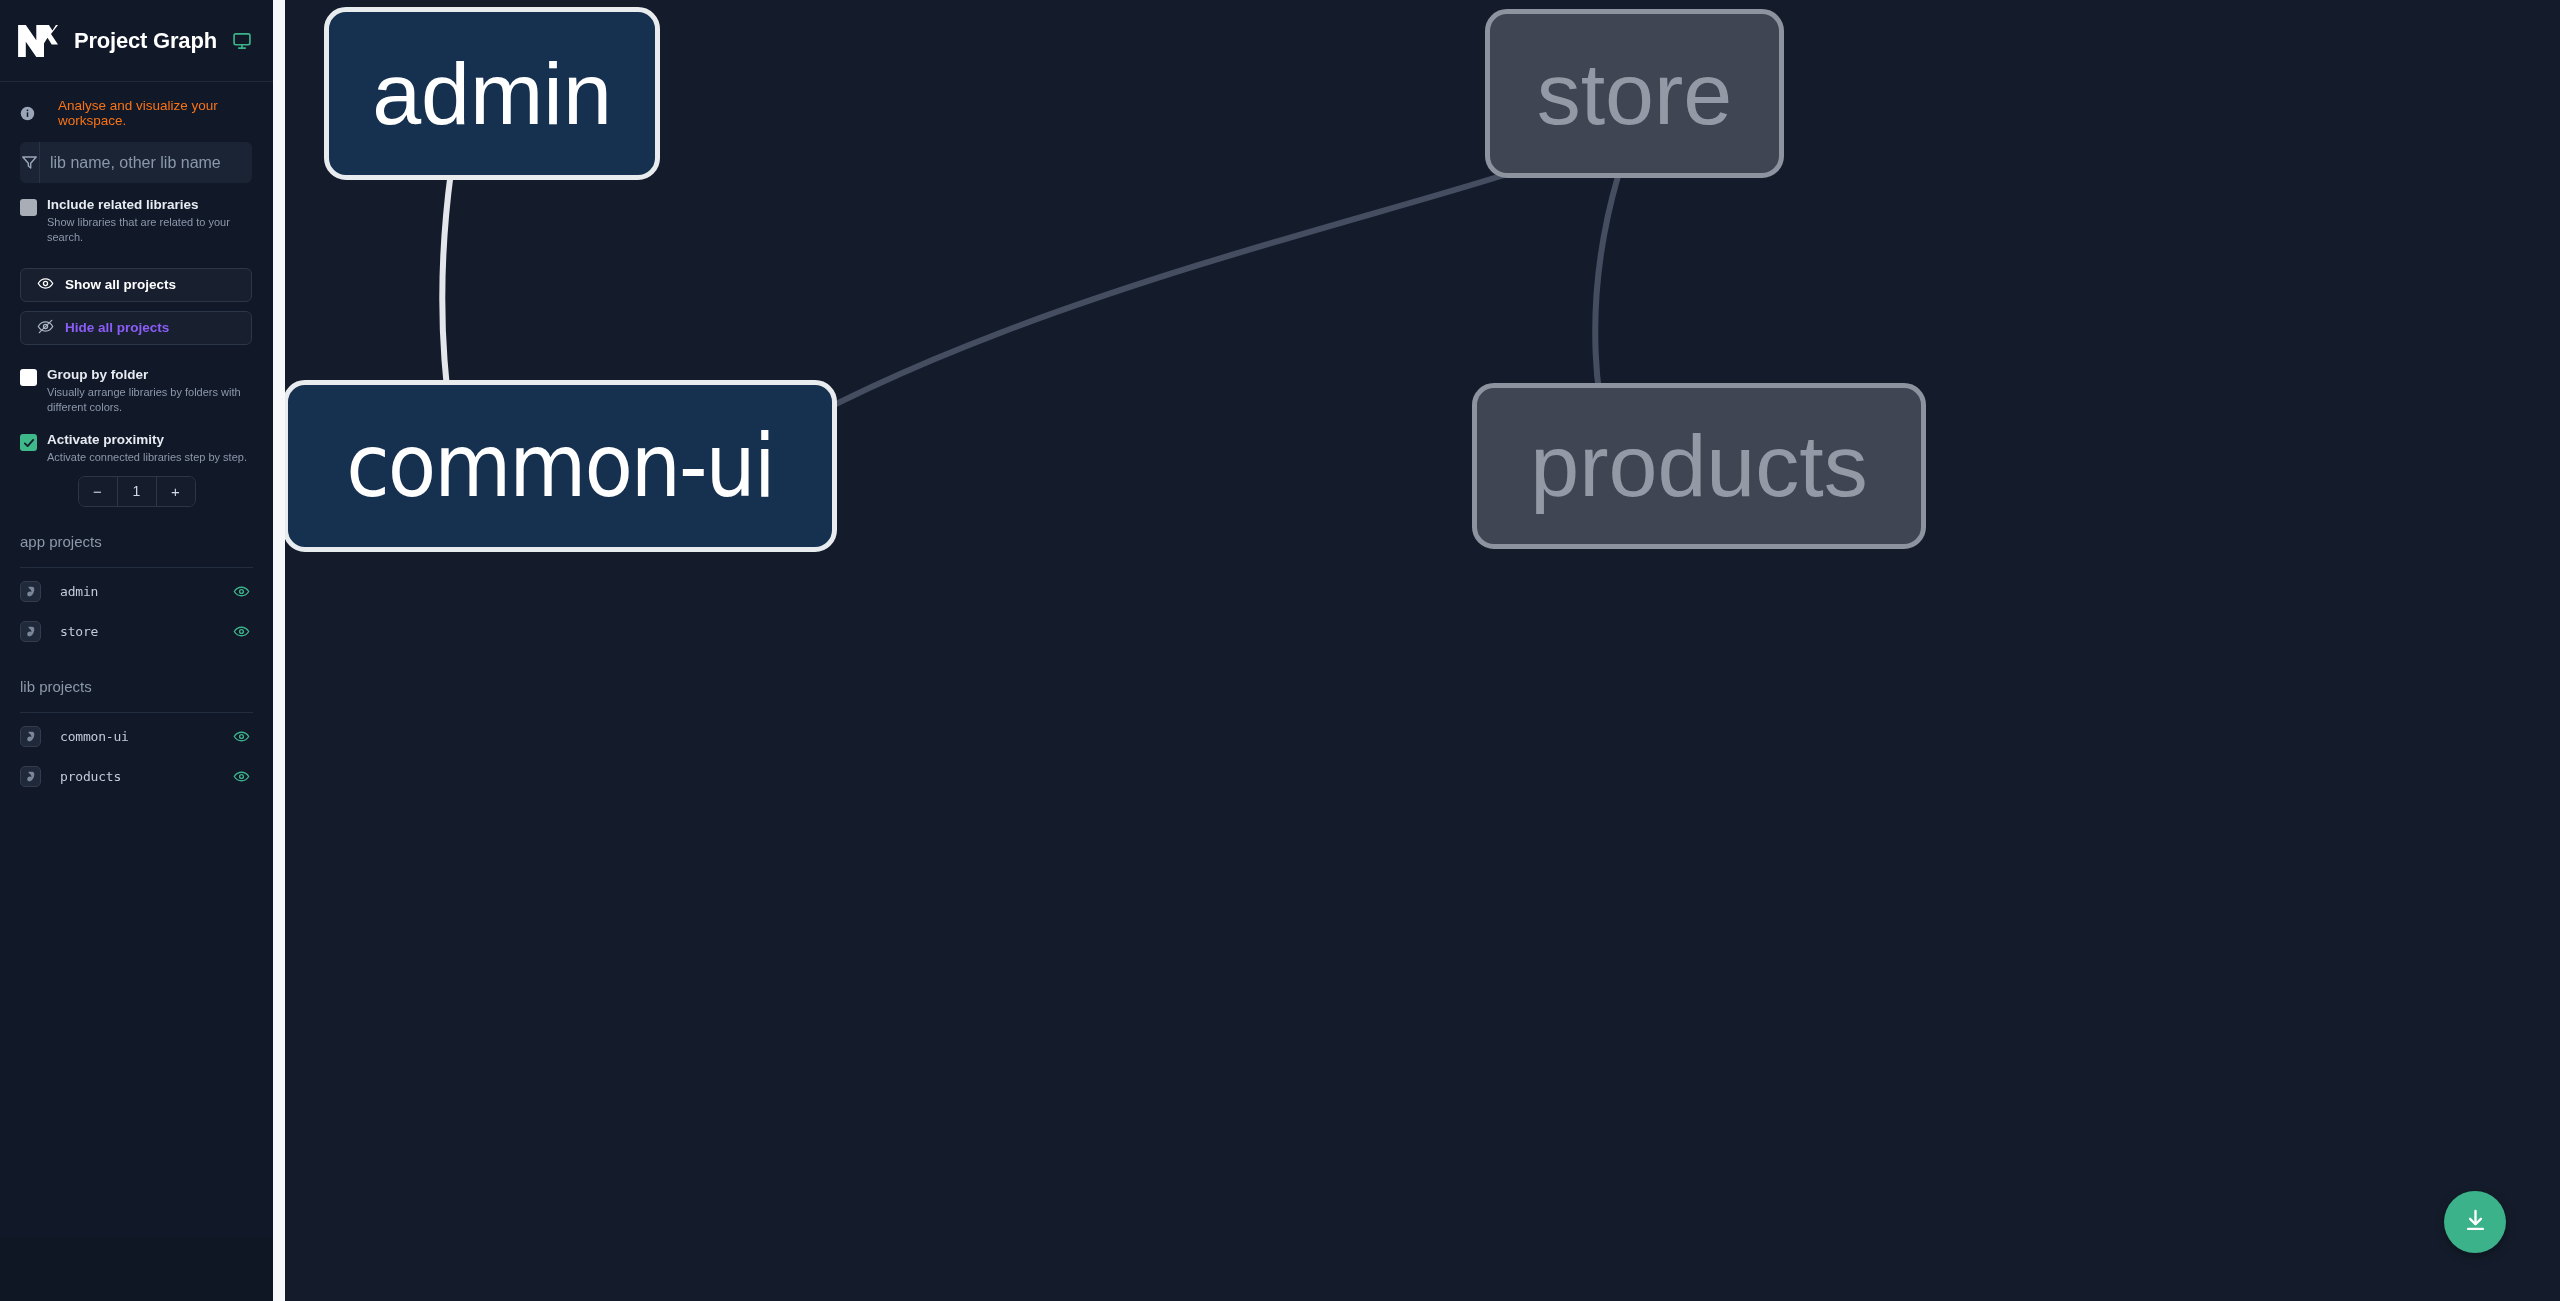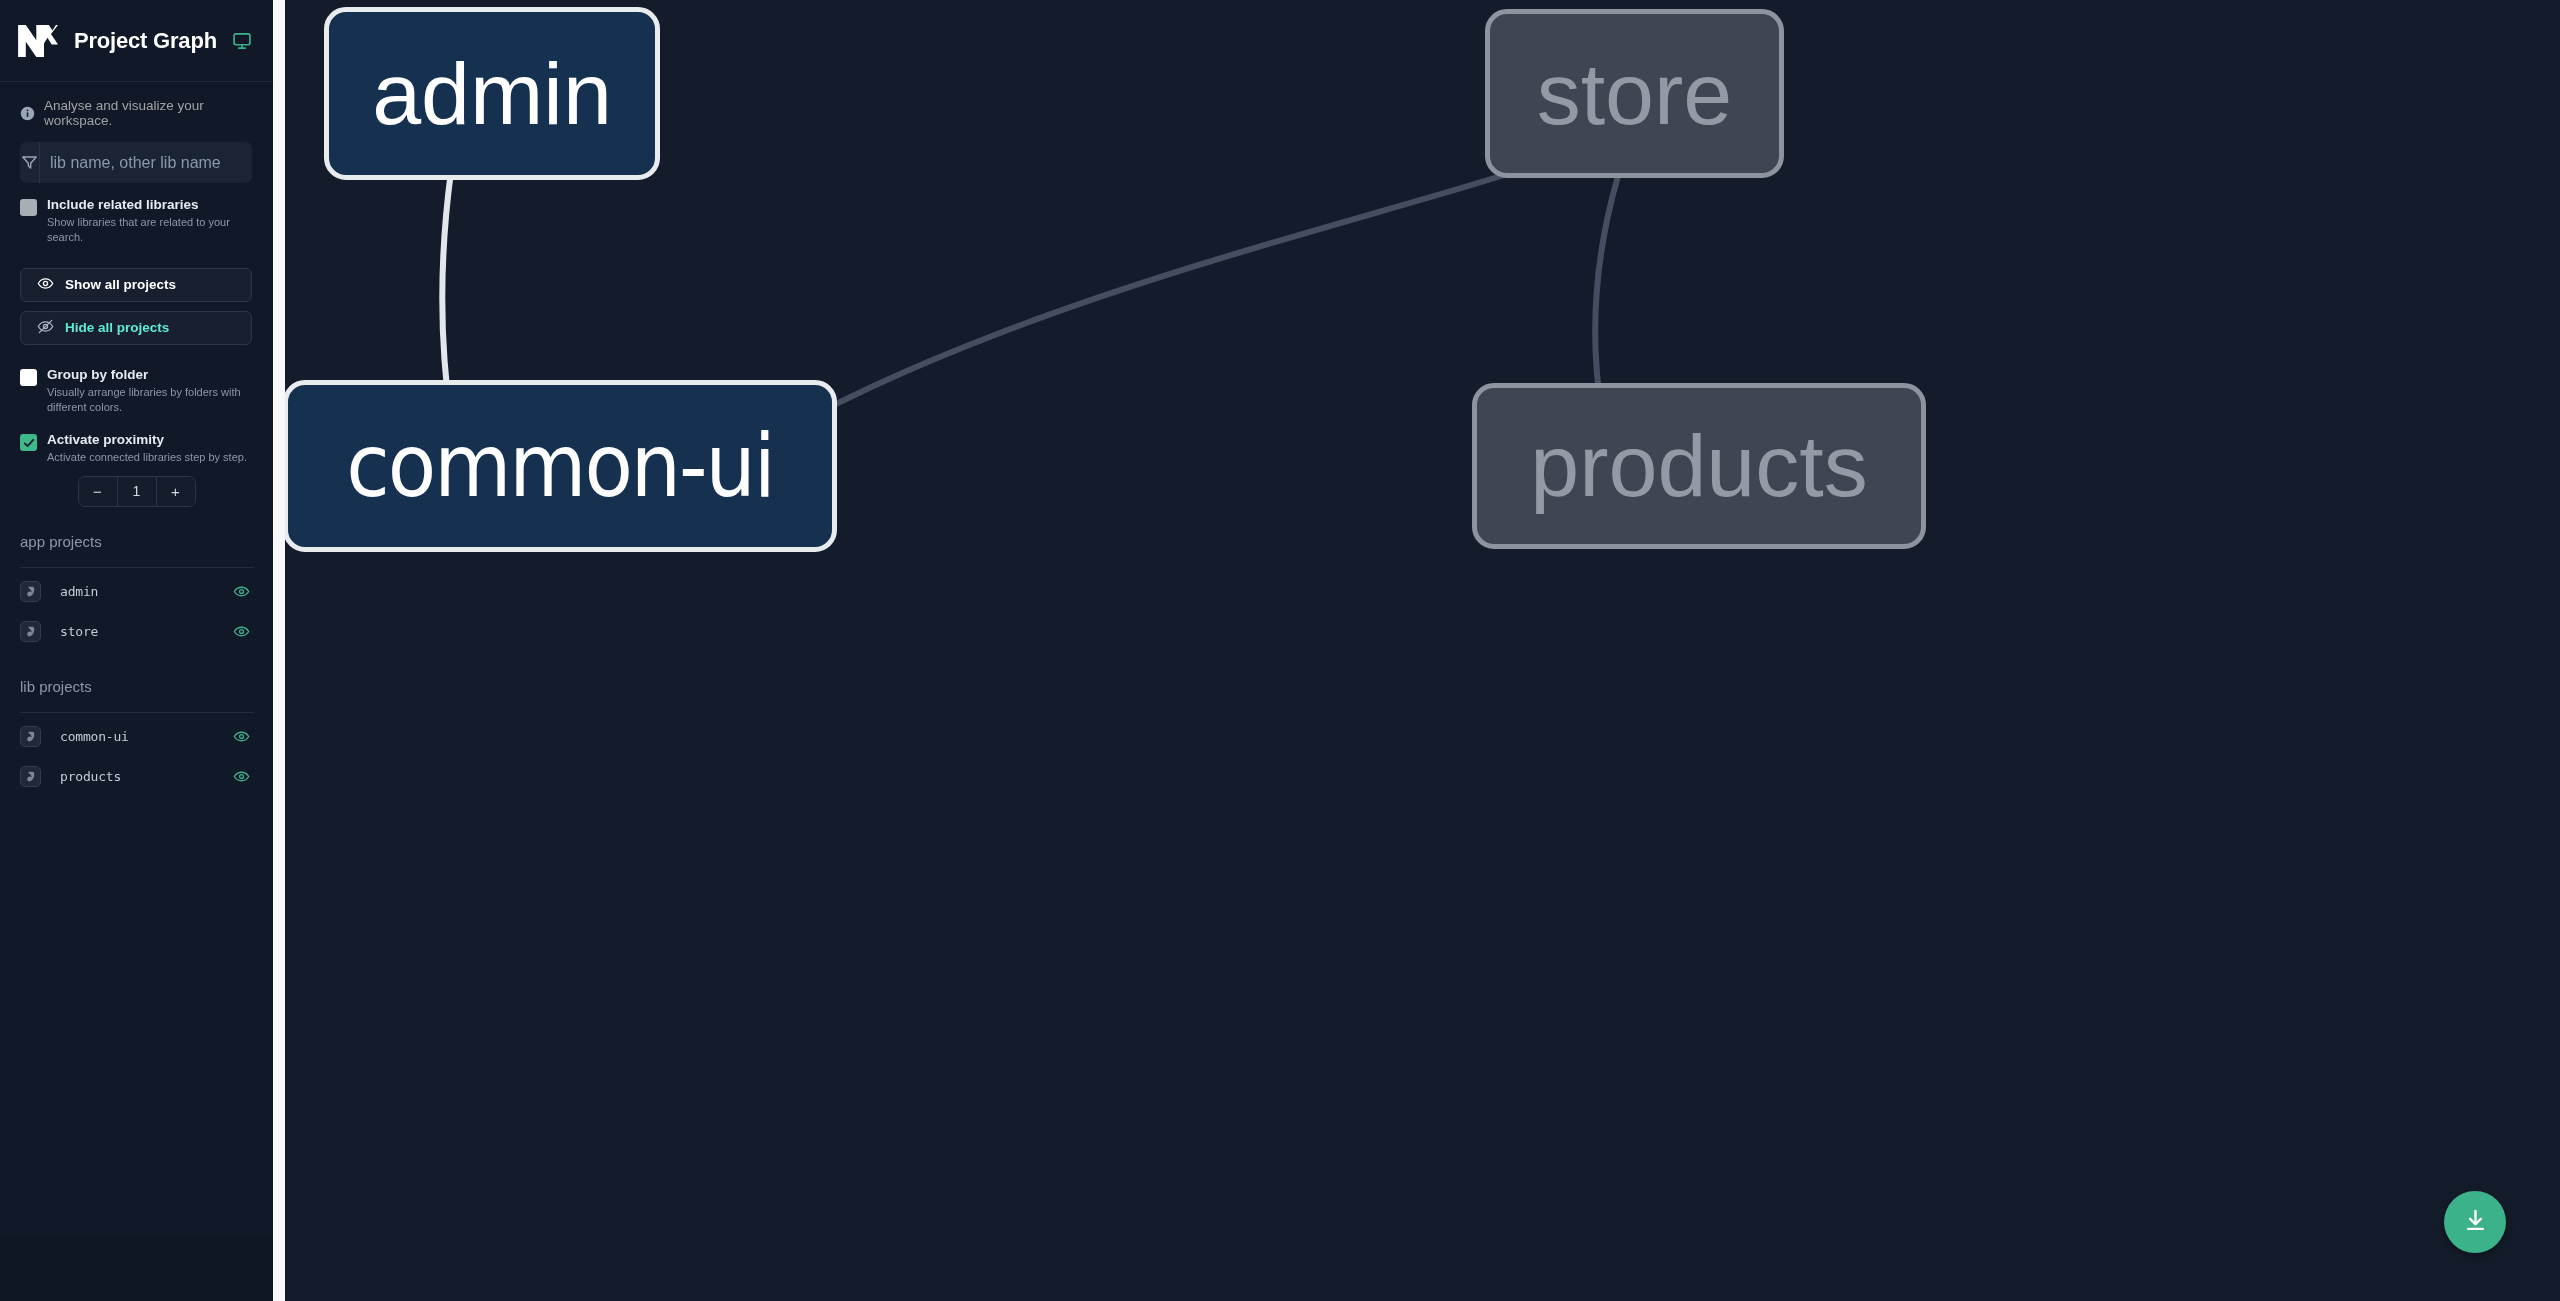--- a/index.html
+++ b/index.html
@@ -29,23 +29,23 @@
   }
   .nx-logo { width: 42px; height: 38px; flex: 0 0 42px; }
   .sb-title {
     color: #ffffff; font-size: 22px; font-weight: 700;
     margin-left: 16px; letter-spacing: -0.2px;
     white-space: nowrap;
   }
   .monitor-icon { margin-left: 15px; width: 20px; height: 20px; display: block; }
 
   .sb-tagline {
-    display: flex; align-items: center; gap: 9px;
+    display: flex; align-items: center; gap: 23px;
     padding: 16px 16px 14px 20px;
-    color: #a3a3a3; font-size: 13.5px;
+    color: #f97316; font-size: 13.5px;
   }
   .info-icon { width: 15px; height: 15px; flex: 0 0 15px; }
 
   .sb-body { padding: 0 20px; flex: 0 0 auto; }
 
   .search-box {
     display: flex; align-items: stretch;
     height: 41px; width: 232px;
     background: #1a2435;
     border-radius: 6px;
@@ -78,21 +78,21 @@
   .btn-wide {
     width: 232px; height: 34px;
     background: #18202f; border: 1px solid #2b3648;
     border-radius: 6px;
     display: flex; align-items: center; gap: 11px;
     padding-left: 16px;
     color: #ffffff; font-size: 13.5px; font-weight: 700;
     cursor: pointer;
     margin-bottom: 9px;
   }
-  .btn-wide.muted { color: #5eead4; }
+  .btn-wide.muted { color: #8b5cf6; }
   .spacer-16 { height: 16px; }
   .spacer-12 { height: 12px; }
 
   .stepper {
     display: flex; width: 118px; height: 31px;
     border: 1px solid #2b3648; border-radius: 7px;
     overflow: hidden; margin: 10px auto 0 auto;
   }
   .stepper > div {
     flex: 1; display: flex; align-items: center; justify-content: center;

